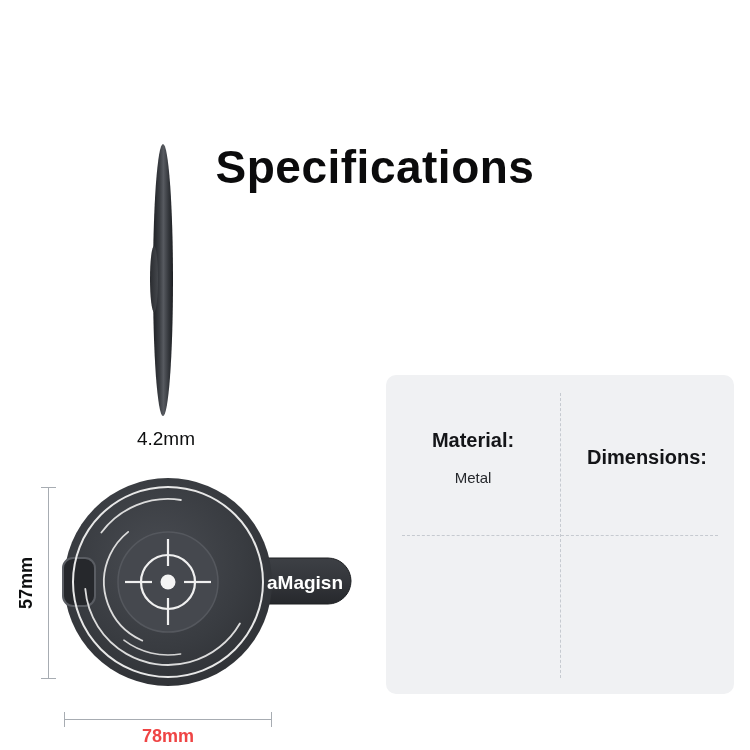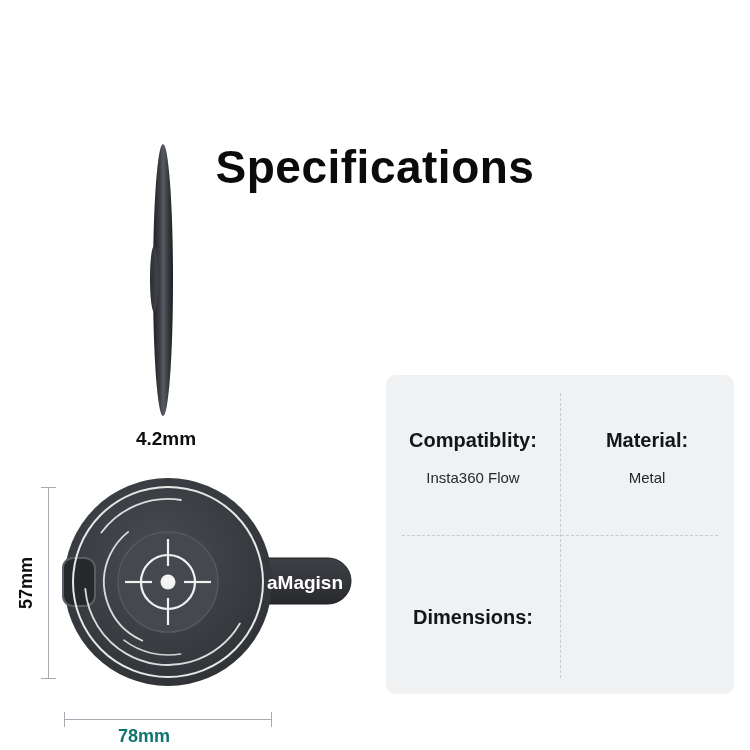--- a/index.html
+++ b/index.html
@@ -31,40 +31,40 @@
     border-radius: 50% / 50%;
     background: linear-gradient(90deg, #1f2125 0%, #3a3d42 32%, #575a60 52%, #34373c 78%, #1c1e21 100%);
   }
   .side-bump {
     position: absolute; left: 1px; top: 102px; width: 8px; height: 66px;
     border-radius: 50%;
     background: linear-gradient(90deg, #2a2c30, #44474c);
   }
   .thickness-label {
     position: absolute; left: 113px; top: 398px; width: 106px;
-    text-align: center; font-size: 19px; font-weight: 700; color: #0e0f10;
+    text-align: center; font-size: 19px; font-weight: 400; color: #0e0f10;
   }
   
   .front-view { position: absolute; left: 53px; top: 438px; }
   
   .dim { position: absolute; background: #a7acb2; }
   .dim-v-line  { left: 48px; top: 458px; width: 1px;  height: 190px; }
   .dim-v-cap-t { left: 41px; top: 457px; width: 15px; height: 1px; }
   .dim-v-cap-b { left: 41px; top: 648px; width: 15px; height: 1px; }
   .dim-h-line  { left: 64px; top: 689px; width: 208px; height: 1px; }
   .dim-h-cap-l { left: 64px;  top: 682px; width: 1px; height: 15px; }
   .dim-h-cap-r { left: 271px; top: 682px; width: 1px; height: 15px; }
   .dim-label-v {
     position: absolute; left: -4px; top: 543px; width: 60px; height: 20px;
     transform: rotate(-90deg); transform-origin: 50% 50%;
     text-align: center; font-size: 18px; font-weight: 700; color: #0e0f10;
   }
   .dim-label-h {
     position: absolute; left: 118px; top: 696px; width: 100px;
-    text-align: left; font-size: 18px; font-weight: 700; color: #0f766e;
+    text-align: center; font-size: 18px; font-weight: 700; color: #ef4444;
   }
   
   .spec-card {
     position: absolute; left: 386px; top: 345px; width: 348px; height: 319px;
     background: #f0f1f3;
     border-radius: 10px;
     display: grid;
     grid-template-columns: 1fr 1fr;
     grid-template-rows: 1fr 1fr;
   }
@@ -136,24 +136,20 @@
   <div class="dim dim-v-cap-b"></div>
   <div class="dim-label-v">57mm</div>
 
   <div class="dim dim-h-line"></div>
   <div class="dim dim-h-cap-l"></div>
   <div class="dim dim-h-cap-r"></div>
   <div class="dim-label-h">78mm</div>
 
   <div class="spec-card">
     <div class="spec-cell">
-      <div class="spec-label">Compatiblity:</div>
-      <div class="spec-value">Insta360 Flow</div>
-    </div>
-    <div class="spec-cell">
       <div class="spec-label">Material:</div>
       <div class="spec-value">Metal</div>
     </div>
     <div class="spec-cell">
       <div class="spec-label">Dimensions:</div>
     </div>
     <div class="divider-v"></div>
     <div class="divider-h"></div>
   </div>
 

